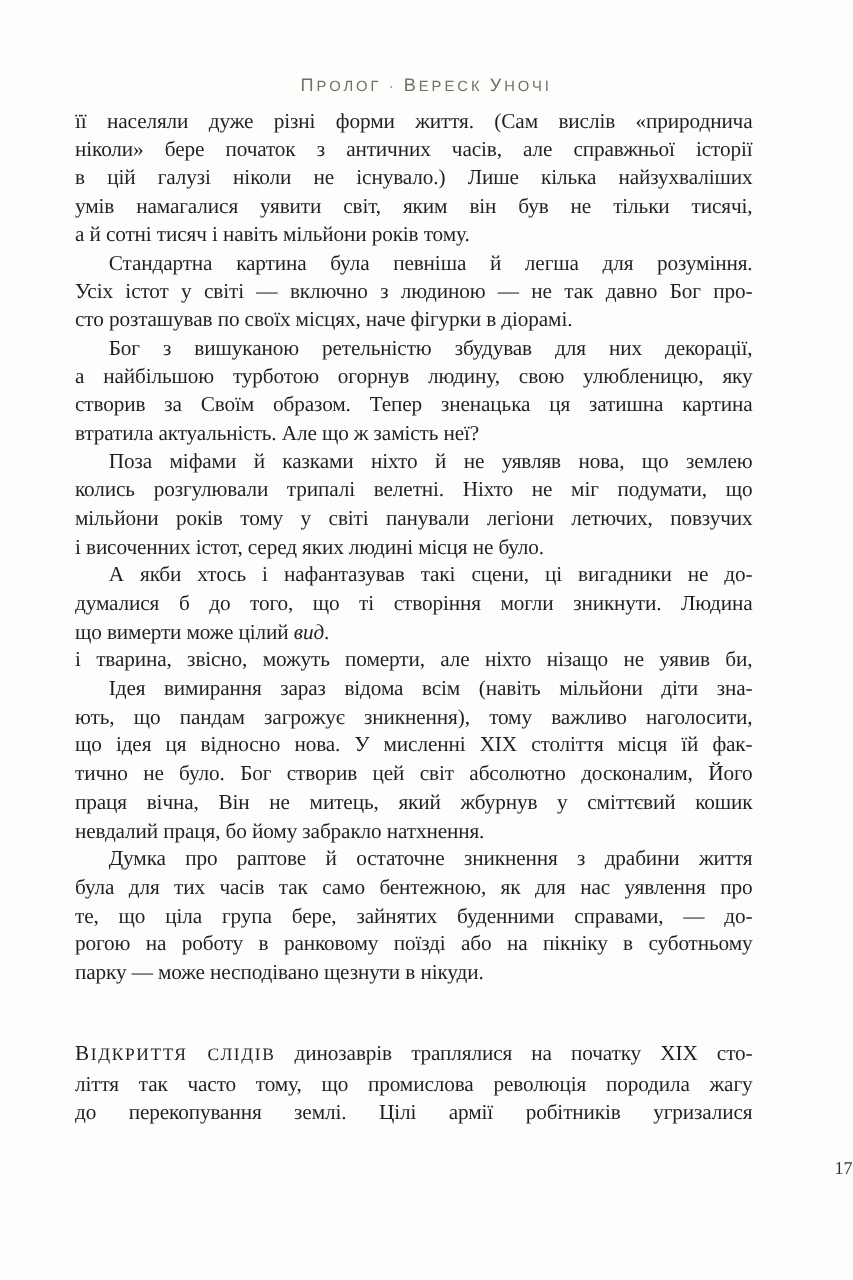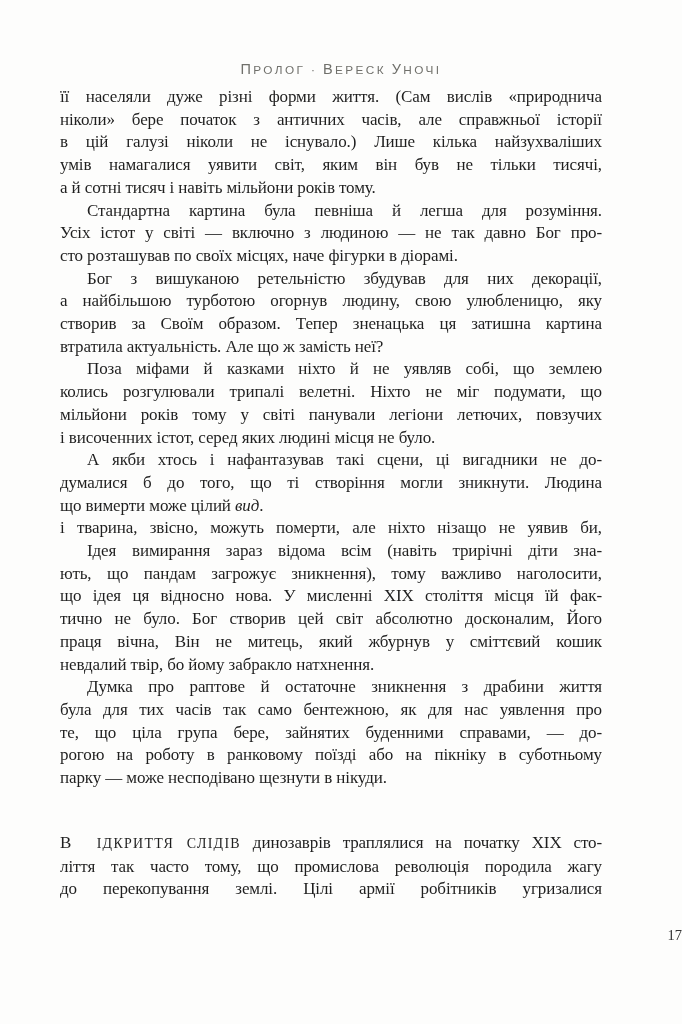--- a/index.html
+++ b/index.html
@@ -34,21 +34,21 @@
     line-height: 22.7px;
     letter-spacing: -0.1px;
   }
   .section + .section { margin-top: 42px; }
   .line { text-align: justify; text-align-last: justify; }
   .line.final { text-align-last: left; }
   .para.indent .line:first-child { text-indent: 27px; }
 
   .italic { font-style: italic; }
   .lead { letter-spacing: 1.3px; }
-  .sc   { font-size: 0.82em; letter-spacing: 1.3px; margin-left: 24px; }
+  .sc   { font-size: 0.82em; letter-spacing: 1.3px; }
 
   
   .folio {
     position: absolute;
     top: 927px; left: 0; width: 100%;
     text-align: right;
     font-size: 14.5px;
     color: var(--folio, #333333);
   }
 </style>
@@ -72,38 +72,38 @@
           <div class="line">Усіх істот у світі — включно з людиною — не так давно Бог про-</div>
           <div class="line final">сто розташував по своїх місцях, наче фігурки в діорамі.</div>
         </div>
         <div class="para indent">
           <div class="line">Бог з вишуканою ретельністю збудував для них декорації,</div>
           <div class="line">а найбільшою турботою огорнув людину, свою улюбленицю, яку</div>
           <div class="line">створив за Своїм образом. Тепер зненацька ця затишна картина</div>
           <div class="line final">втратила актуальність. Але що ж замість неї?</div>
         </div>
         <div class="para indent">
-          <div class="line">Поза міфами й казками ніхто й не уявляв собі, що землею</div>
+          <div class="line">Поза міфами й казками ніхто й не уявляв нова, що землею</div>
           <div class="line">колись розгулювали трипалі велетні. Ніхто не міг подумати, що</div>
           <div class="line">мільйони років тому у світі панували легіони летючих, повзучих</div>
           <div class="line final">і височенних істот, серед яких людині місця не було.</div>
         </div>
         <div class="para indent">
           <div class="line">А якби хтось і нафантазував такі сцени, ці вигадники не до-</div>
           <div class="line">думалися б до того, що ті створіння могли зникнути. Людина</div>
           <div class="line final"><span>що вимерти може цілий </span><span class="italic">вид</span><span>.</span></div>
           <div class="line">і тварина, звісно, можуть померти, але ніхто нізащо не уявив би,</div>
         </div>
         <div class="para indent">
-          <div class="line">Ідея вимирання зараз відома всім (навіть трирічні діти зна-</div>
+          <div class="line">Ідея вимирання зараз відома всім (навіть мільйони діти зна-</div>
           <div class="line">ють, що пандам загрожує зникнення), тому важливо наголосити,</div>
           <div class="line">що ідея ця відносно нова. У мисленні XIX століття місця їй фак-</div>
           <div class="line">тично не було. Бог створив цей світ абсолютно досконалим, Його</div>
           <div class="line">праця вічна, Він не митець, який жбурнув у сміттєвий кошик</div>
-          <div class="line final">невдалий твір, бо йому забракло натхнення.</div>
+          <div class="line final">невдалий праця, бо йому забракло натхнення.</div>
         </div>
         <div class="para indent">
           <div class="line">Думка про раптове й остаточне зникнення з драбини життя</div>
           <div class="line">була для тих часів так само бентежною, як для нас уявлення про</div>
           <div class="line">те, що ціла група бере, зайнятих буденними справами, — до-</div>
           <div class="line">рогою на роботу в ранковому поїзді або на пікніку в суботньому</div>
           <div class="line final">парку — може несподівано щезнути в нікуди.</div>
         </div>
       </div>
       <div class="section">

